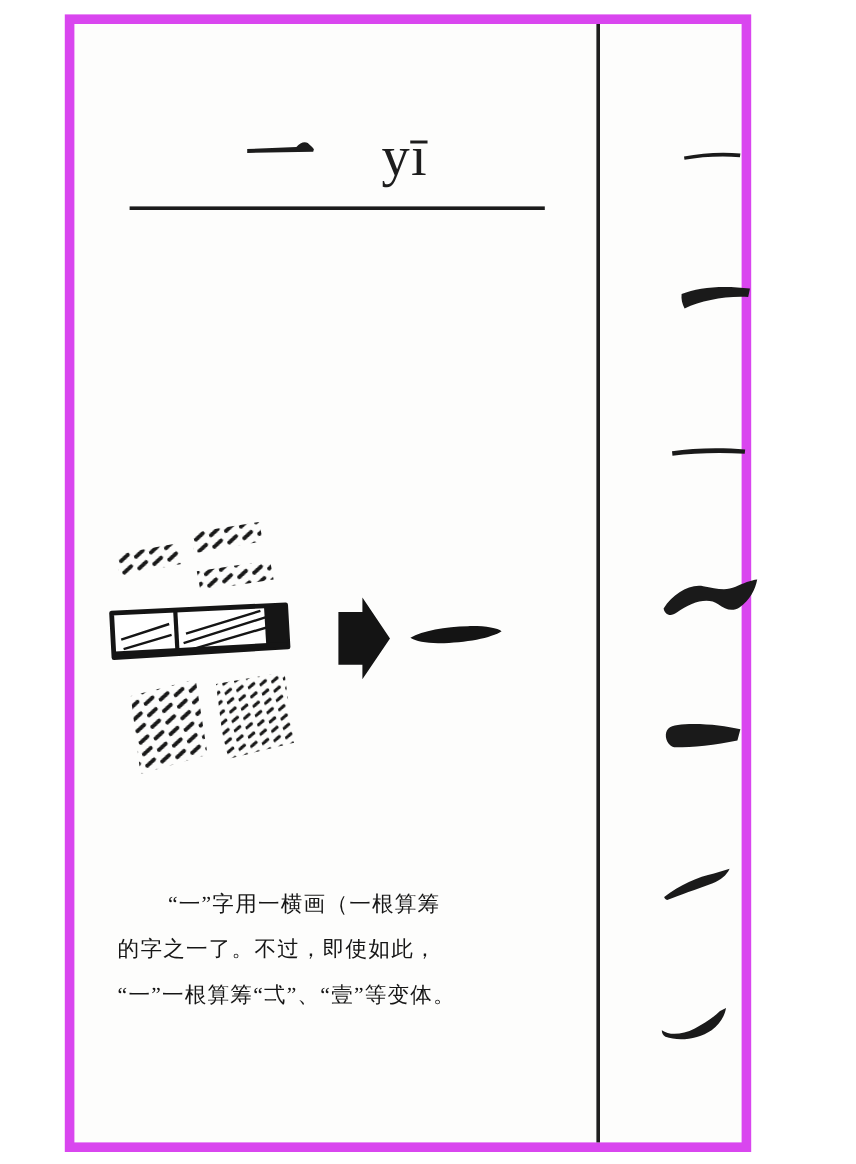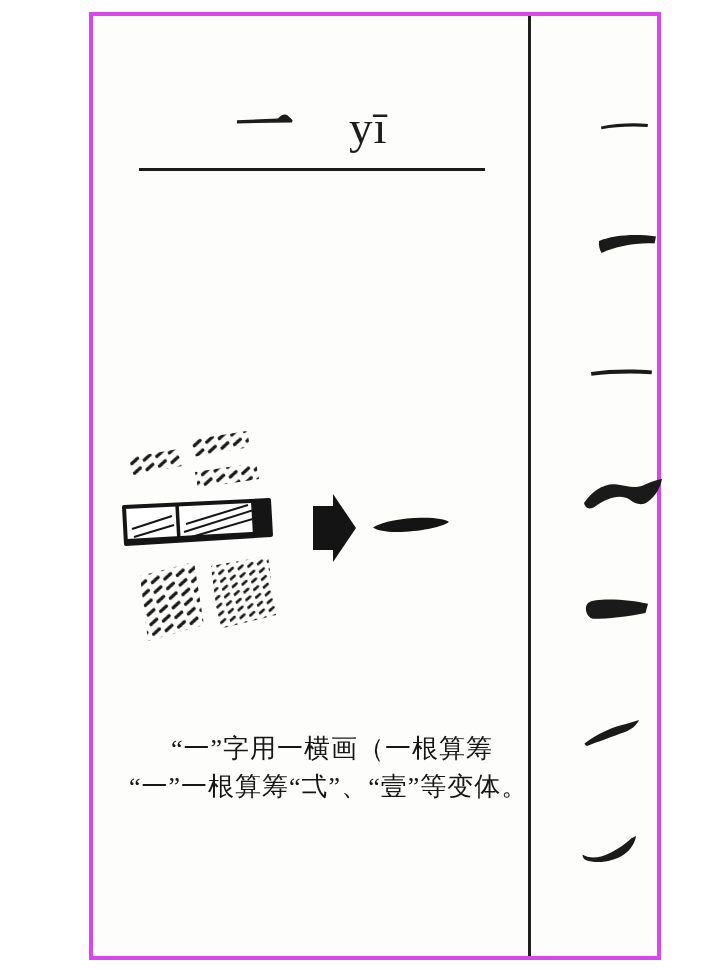--- a/index.html
+++ b/index.html
@@ -7,24 +7,23 @@
     width: 713px; height: 970px;
     background: #ffffff;
     font-family: "Liberation Serif", "DejaVu Serif", serif;
     position: relative;
     overflow: hidden;
   }
   .sheet {
     position: absolute;
     left: 54px; top: 12px;
     width: 572px; height: 948px;
-    border: 4px solid #d946ef;
+    border: 8px solid #d946ef;
     box-sizing: border-box;
     background: #fdfdfc;
-    margin-left: 35px;
   }
   .main-panel { position: absolute; left: 0; top: 0; width: 435px; height: 100%; }
   .divider {
     position: absolute; left: 435px; top: 0;
     width: 3px; height: 100%;
     background: #1f1f1f;
   }
   .side-panel { position: absolute; left: 438px; top: 0; width: 170px; height: 100%; }
 
   .title-stroke-svg { position: absolute; left: 140px; top: 95px; }
@@ -38,21 +37,21 @@
     width: 346px; height: 3px;
     background: #1b1b1b;
   }
   .illustration-svg { position: absolute; left: 27px; top: 412px; }
 
   .paragraph {
     position: absolute; left: 36px; top: 714px; width: 384px;
     color: #161616;
   }
   .para-line {
-    font-size: 26px; line-height: 38px;
+    font-size: 18px; line-height: 38px;
     letter-spacing: 1px;
     white-space: nowrap;
   }
   .para-line.indent { text-indent: 42px; }
 
   .evolution-svg { position: absolute; left: 0; top: 0; }
 
   .sr-only {
     position: absolute; width: 1px; height: 1px;
     overflow: hidden; clip: rect(0 0 0 0); white-space: nowrap;
@@ -104,20 +103,21 @@
       </g>
 
       <path d="M193,78 L213,78 L213,66 L236,100 L213,134 L213,122 L193,122 Z" fill="#141414"></path>
 
       <path d="M253,99.5 C263,93.5 282,90.2 301,89.8 C315,89.5 325.5,91.3 329,94 C321,99.5 299,103.8 277,104 C266,104.1 257.5,102.5 253,99.5 Z" fill="#141414"></path>
     </svg>
     <span class="sr-only">一</span>
 
     <div class="paragraph">
       <div class="para-line indent">“一”字用一横画（一根算筹</div>
+      <div class="para-line">的字之一了。不过，即使如此，</div>
       <div class="para-line">“一”一根算筹“弌”、“壹”等变体。</div>
     </div>
   </div>
 
   <div class="divider"></div>
 
   <div class="side-panel">
     <svg class="evolution-svg" width="170" height="940" viewBox="0 0 170 940" role="img">
       <g fill="#1a1a1a">
         <path d="M70,110.5 C85,107.5 102,106.5 117,108 L116.6,111 C100,109.8 84,110.8 70.4,113.2 Z"></path>

